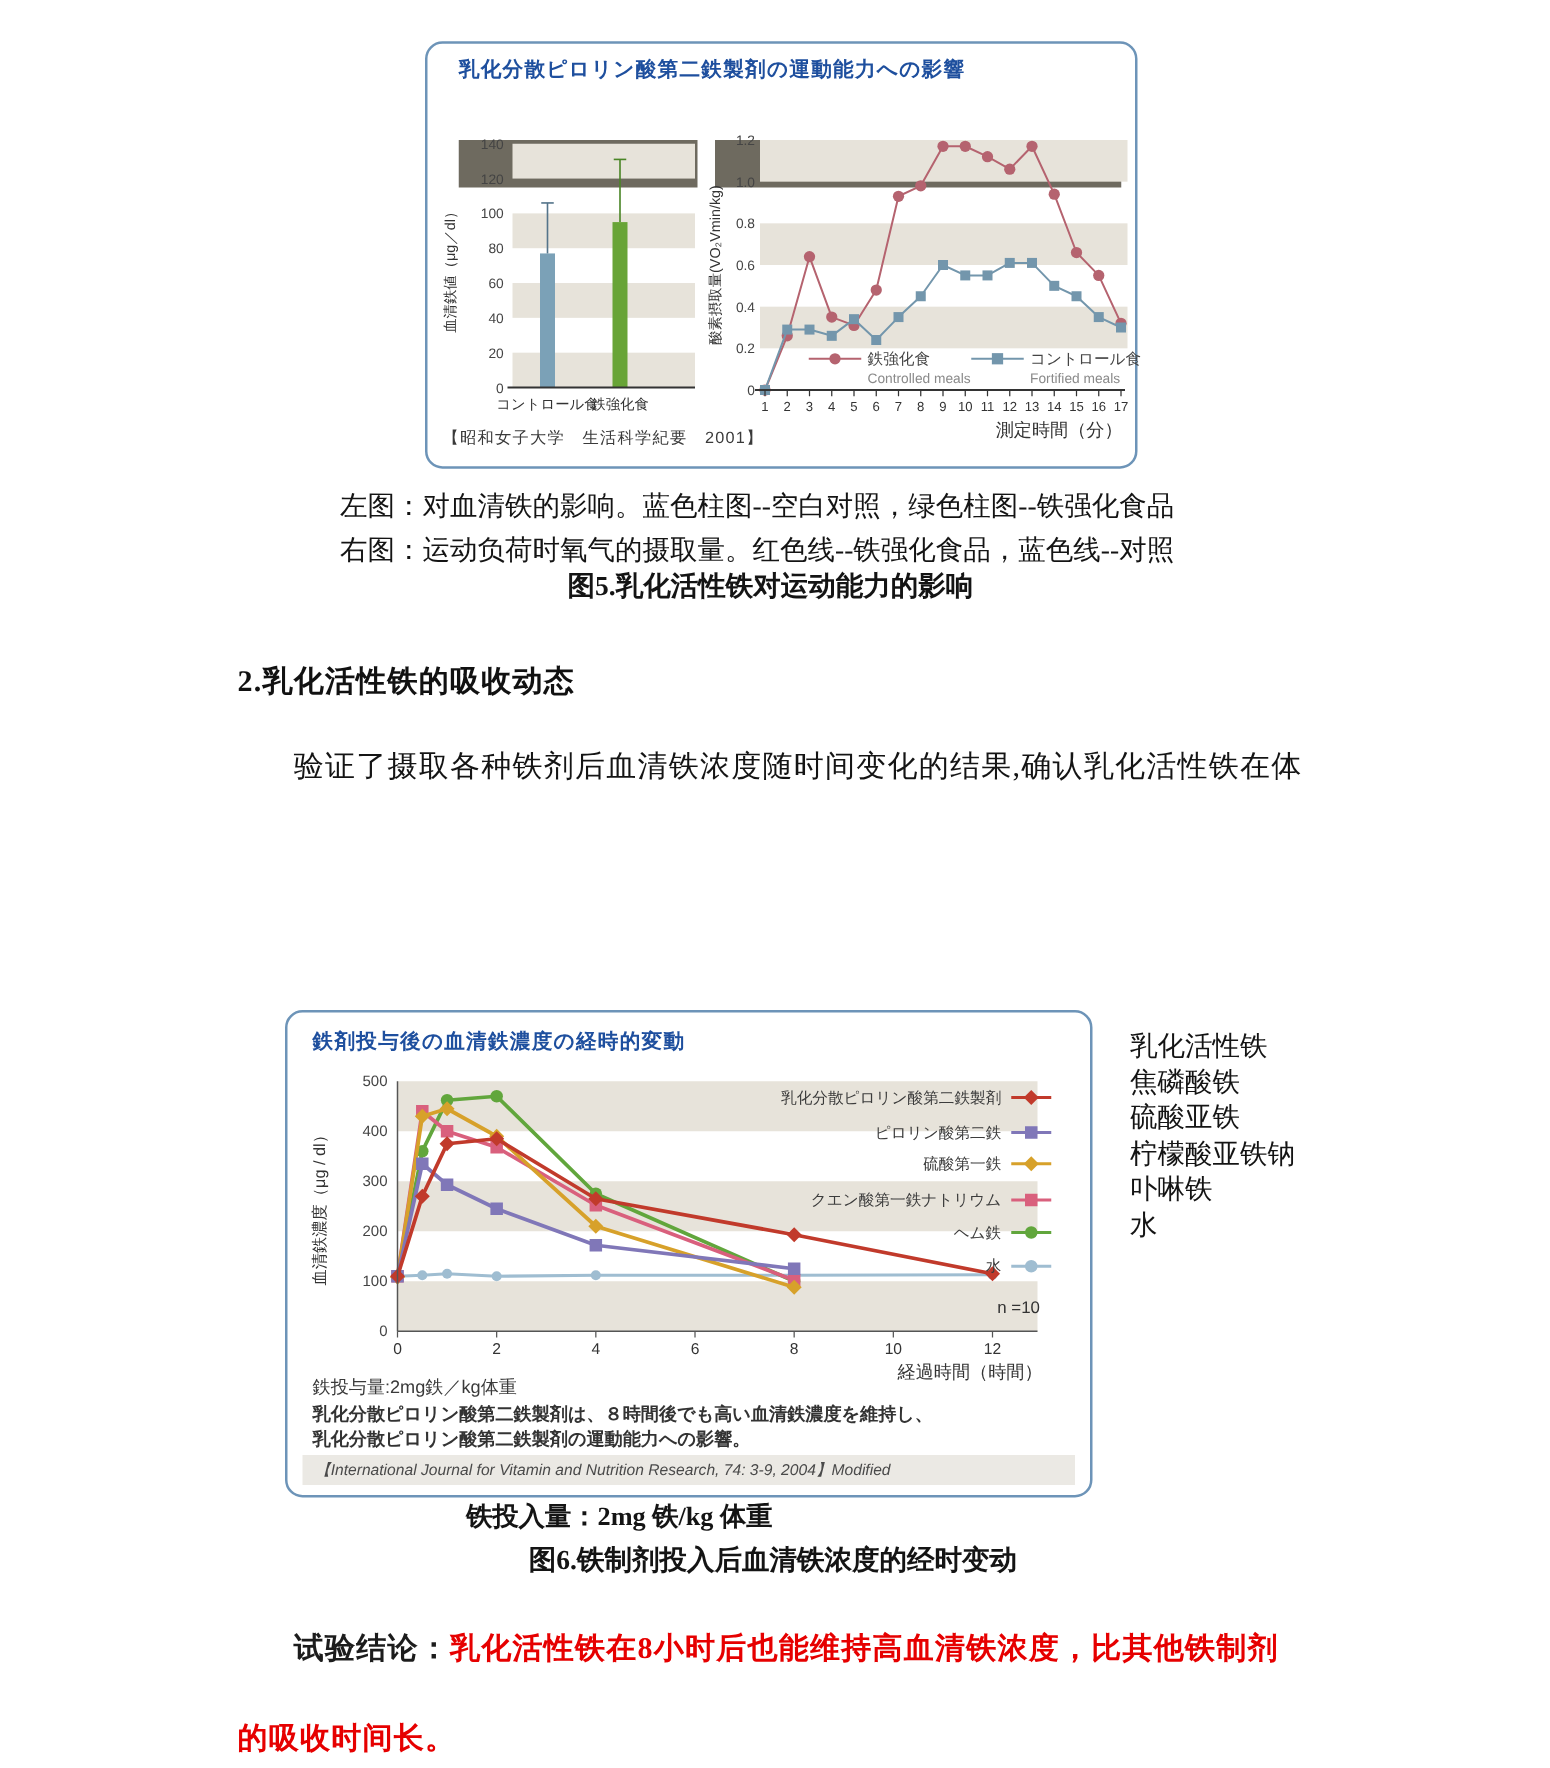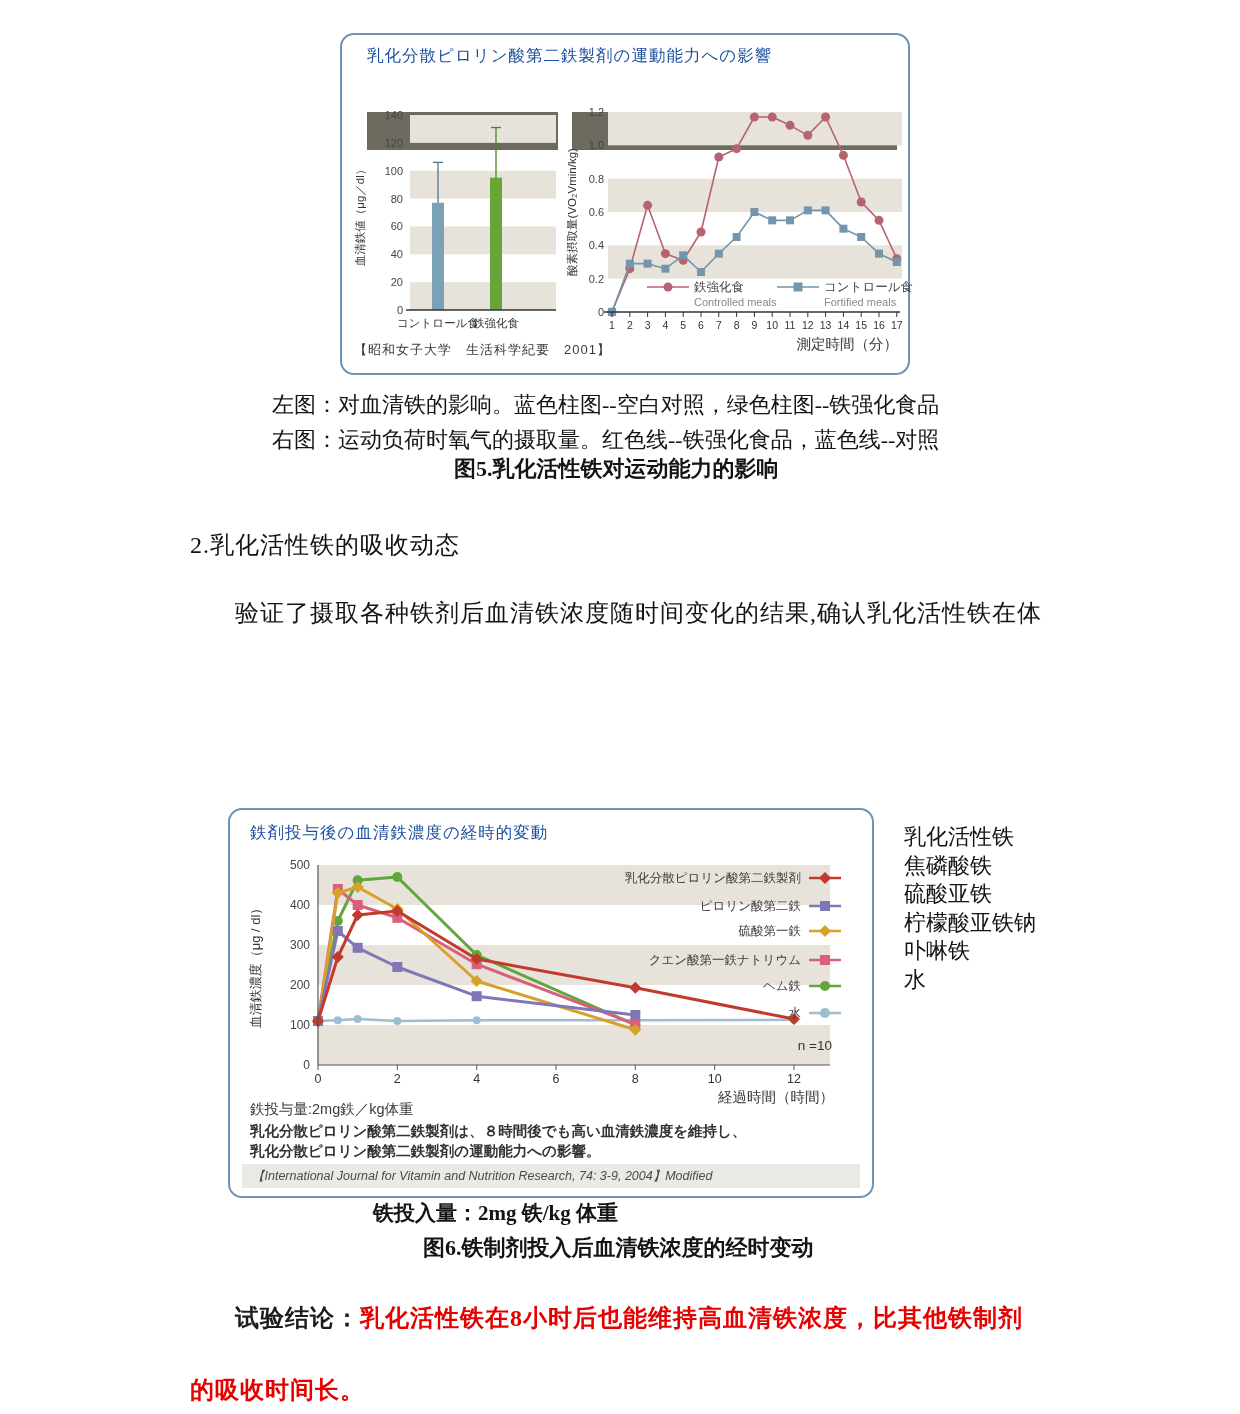--- a/index.html
+++ b/index.html
@@ -3,31 +3,31 @@
 <meta charset="utf-8">
 <style>
   html,body{margin:0;padding:0;background:#fff;}
   .page{position:relative;width:1240px;height:1414px;background:#ffffff;overflow:hidden;
         font-family:"Liberation Serif","DejaVu Serif",serif;color:#1c1c1c;}
   
   .figbox{position:absolute;background:#ffffff;border:2px solid #6d94b8;border-radius:14px;}
   #fig5box{left:340px;top:33px;width:566px;height:338px;}
   #fig6box{left:228px;top:808px;width:642px;height:386px;}
   .figtitle{position:absolute;font-family:"Liberation Sans","DejaVu Sans",sans-serif;
-            font-weight:normal;color:#1e4f9e;font-size:16.5px;letter-spacing:1px;white-space:nowrap;}
+            font-weight:bold;color:#1e4f9e;font-size:16.5px;letter-spacing:1px;white-space:nowrap;}
   .strip{position:absolute;height:38px;background:#6e6a5f;color:#fde047;
          font-family:"Liberation Sans","DejaVu Sans",sans-serif;font-size:12.5px;
          display:flex;align-items:center;justify-content:center;letter-spacing:2px;white-space:nowrap;margin-top:40px;}
   .fig5-source{position:absolute;left:12px;top:306px;font-family:"Liberation Sans","DejaVu Sans",sans-serif;
                font-size:13px;color:#3a3a3a;letter-spacing:1px;white-space:nowrap;}
   
   .cap{position:absolute;font-size:22px;white-space:nowrap;color:#141414;}
   .bold{font-weight:bold;}
   .body-text{position:absolute;font-size:24px;letter-spacing:1px;white-space:nowrap;color:#141414;}
-  .heading{position:absolute;font-size:24px;font-weight:normal;letter-spacing:1px;white-space:nowrap;color:#111;}
+  .heading{position:absolute;font-size:24px;font-weight:bold;letter-spacing:1px;white-space:nowrap;color:#111;}
   .side-list{position:absolute;left:904px;top:823px;font-size:22px;line-height:28.6px;color:#141414;}
   .ref-italic{font-style:italic;font-family:"DejaVu Sans Mono","Liberation Mono",monospace;font-size:20px;}
   .cap6-pub{position:absolute;left:205px;top:1164px;font-size:21px;font-style:italic;white-space:nowrap;color:#141414;}
   .concl{position:absolute;font-size:24px;font-weight:bold;letter-spacing:1px;white-space:nowrap;}
   .red{color:#e60000;}
   
   .fig6-note{position:absolute;font-family:"Liberation Sans","DejaVu Sans",sans-serif;color:#3a3a3a;
              font-size:14.5px;white-space:nowrap;}
   .fig6-note-bold{font-weight:bold;color:#333;}
   .fig6-cite{position:absolute;left:12px;top:354px;width:618px;height:24px;background:#ebe9e4;

